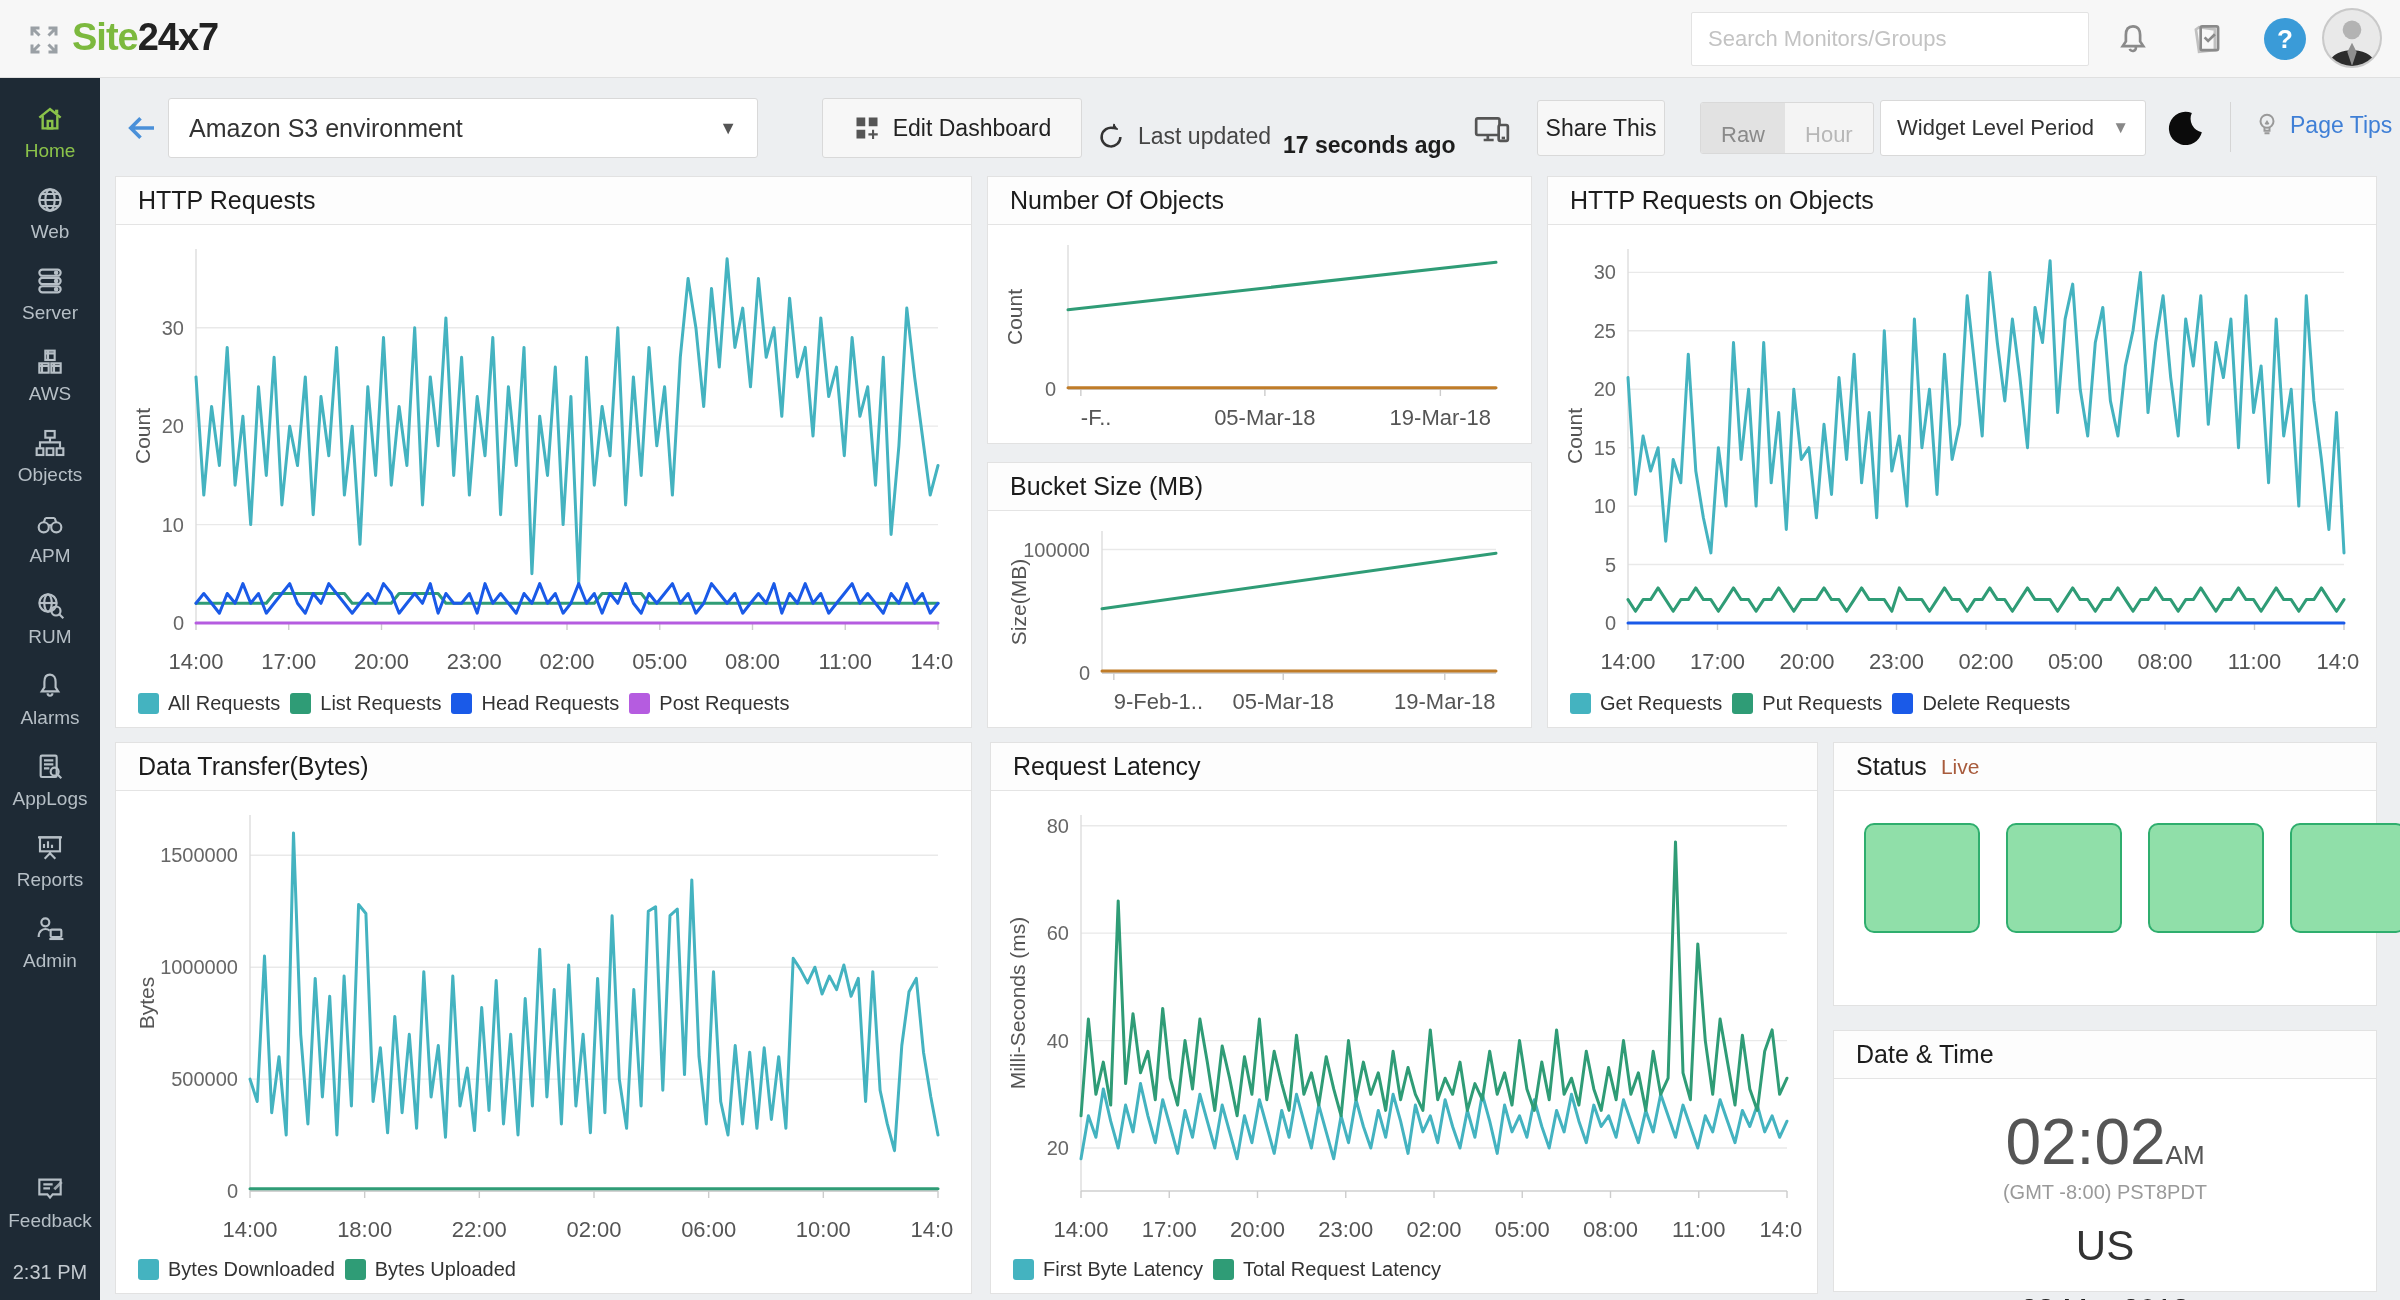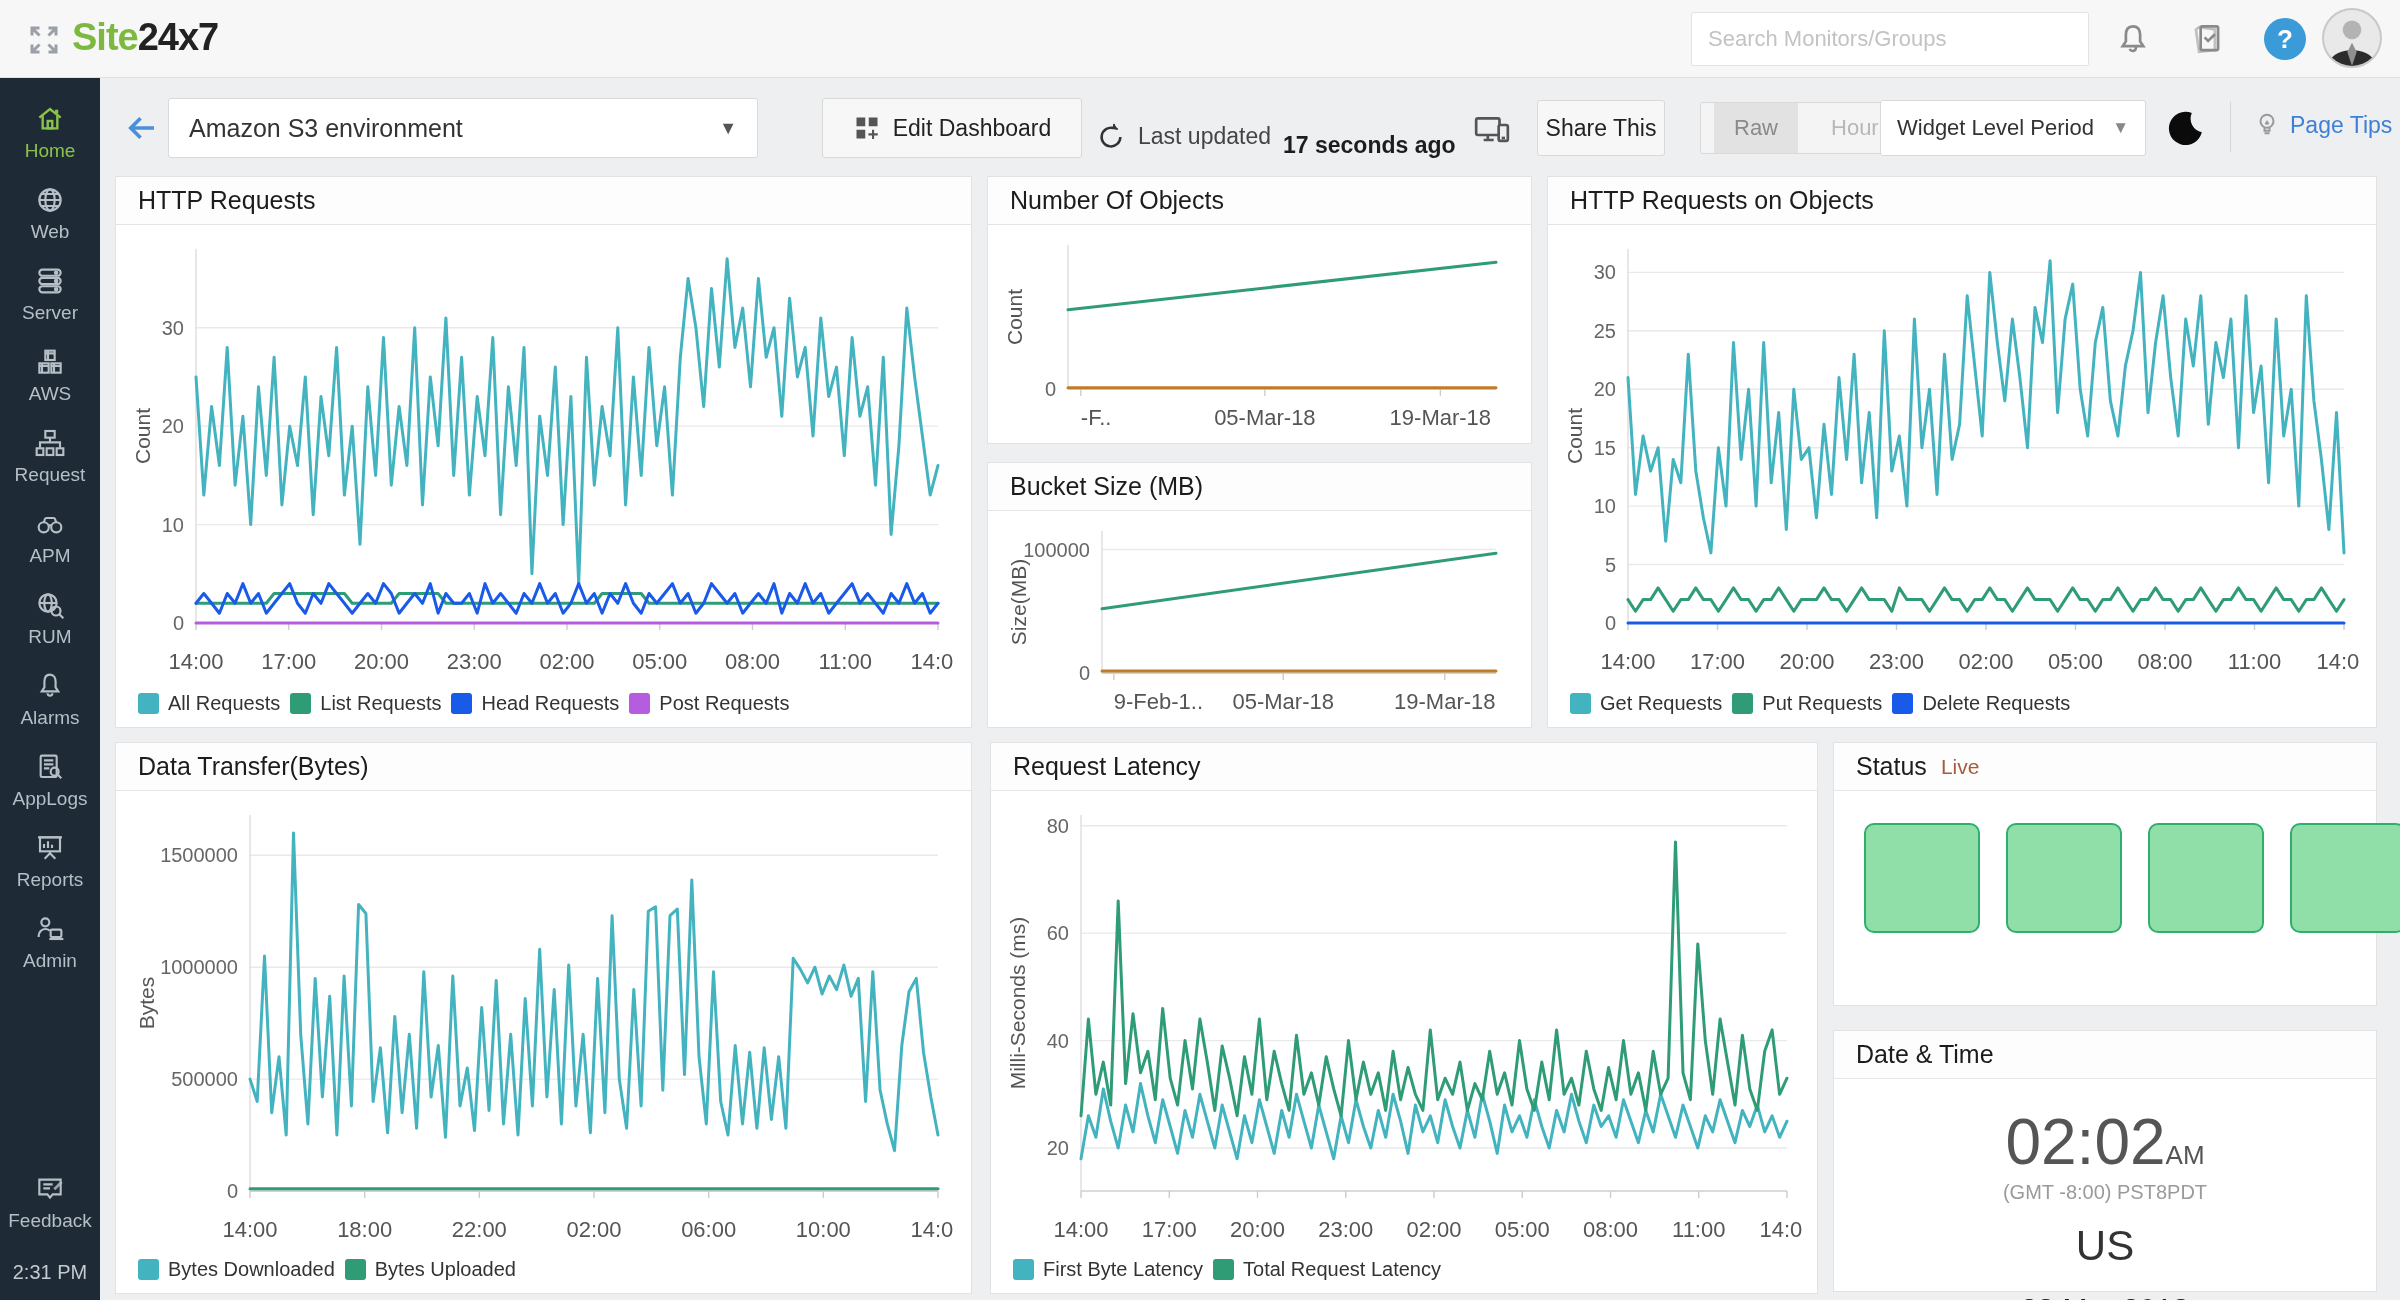--- a/index.html
+++ b/index.html
@@ -40,21 +40,21 @@
   .btn { position:absolute; height:60px; background:#f7f7f7; border:1px solid #d9d9d9; border-radius:3px;
     display:flex; align-items:center; justify-content:center; font-size:23px; color:#222; cursor:pointer; }
   #editBtn { left:722px; top:20px; width:260px; gap:12px; }
   #shareBtn { left:1437px; top:22px; width:128px; height:56px; }
   .updated { position:absolute; left:996px; top:36px; display:flex; align-items:center; gap:12px;
     font-size:23px; color:#444; }
   .updated b { color:#1d1d1d;margin-top:18px; }
   .devices-ic { position:absolute; left:1372px; top:32px; color:#555; }
   .seg { position:absolute; left:1600px; top:24px; height:52px; background:#f4f4f4;
     border:1px solid #d9d9d9; border-radius:3px; display:flex; overflow:hidden; }
-  .seg span { font-size:22px; padding:0 20px; line-height:50px; cursor:pointer;margin-left:13px; }
+  .seg span { font-size:22px; padding:7px 20px; line-height:50px; cursor:pointer; }
   .seg .on { background:#e2e2e2; color:#8a8a8a; }
   .seg .off { color:#b7b7b7; }
   .wlp { position:absolute; left:1772px; top:22px; width:266px; height:56px; background:#fff;
     border:1px solid #d9d9d9; border-radius:3px; display:flex; align-items:center; padding:0 16px;
     font-size:22px; color:#333; cursor:pointer;margin-left:8px; }
   .wlp .caret { margin-left:auto; color:#888; font-size:17px; }
   .moon { position:absolute; left:2066px; top:30px; cursor:pointer; }
   .vdiv { position:absolute; left:2130px; top:24px; width:1px; height:50px; background:#d5d5d5; }
   .pagetips { position:absolute; left:2152px; top:32px; display:flex; align-items:center; gap:8px;
     font-size:23px; color:#3f7fd6; cursor:pointer; }
@@ -168,21 +168,21 @@
   <div class="side-item">
     <span>
         <svg class="ic" width="32" height="32" viewBox="0 0 24 24" fill="none" stroke="currentColor" stroke-width="1.6">
           <rect x="8.5" y="3" width="7" height="5"></rect>
           <path d="M12 8 V11.5 M4.5 15.5 V11.5 H19.5 V15.5"></path>
           <rect x="2" y="16" width="5" height="5"></rect>
           <rect x="9.5" y="16" width="5" height="5"></rect>
           <rect x="17" y="16" width="5" height="5"></rect>
         </svg>
       </span>
-    <span class="lbl">Request</span>
+    <span class="lbl">Objects</span>
   </div>
   <div class="side-item">
     <span>
         <svg class="ic" width="32" height="32" viewBox="0 0 24 24" fill="none" stroke="currentColor" stroke-width="1.6">
           <circle cx="7.3" cy="14.5" r="3.8"></circle>
           <circle cx="16.7" cy="14.5" r="3.8"></circle>
           <path d="M10.8 13 h2.4 M8.5 7.5 l-1.2 3.4 M15.5 7.5 l1.2 3.4 M8.5 7.5 h7"></path>
         </svg>
       </span>
     <span class="lbl">APM</span>

